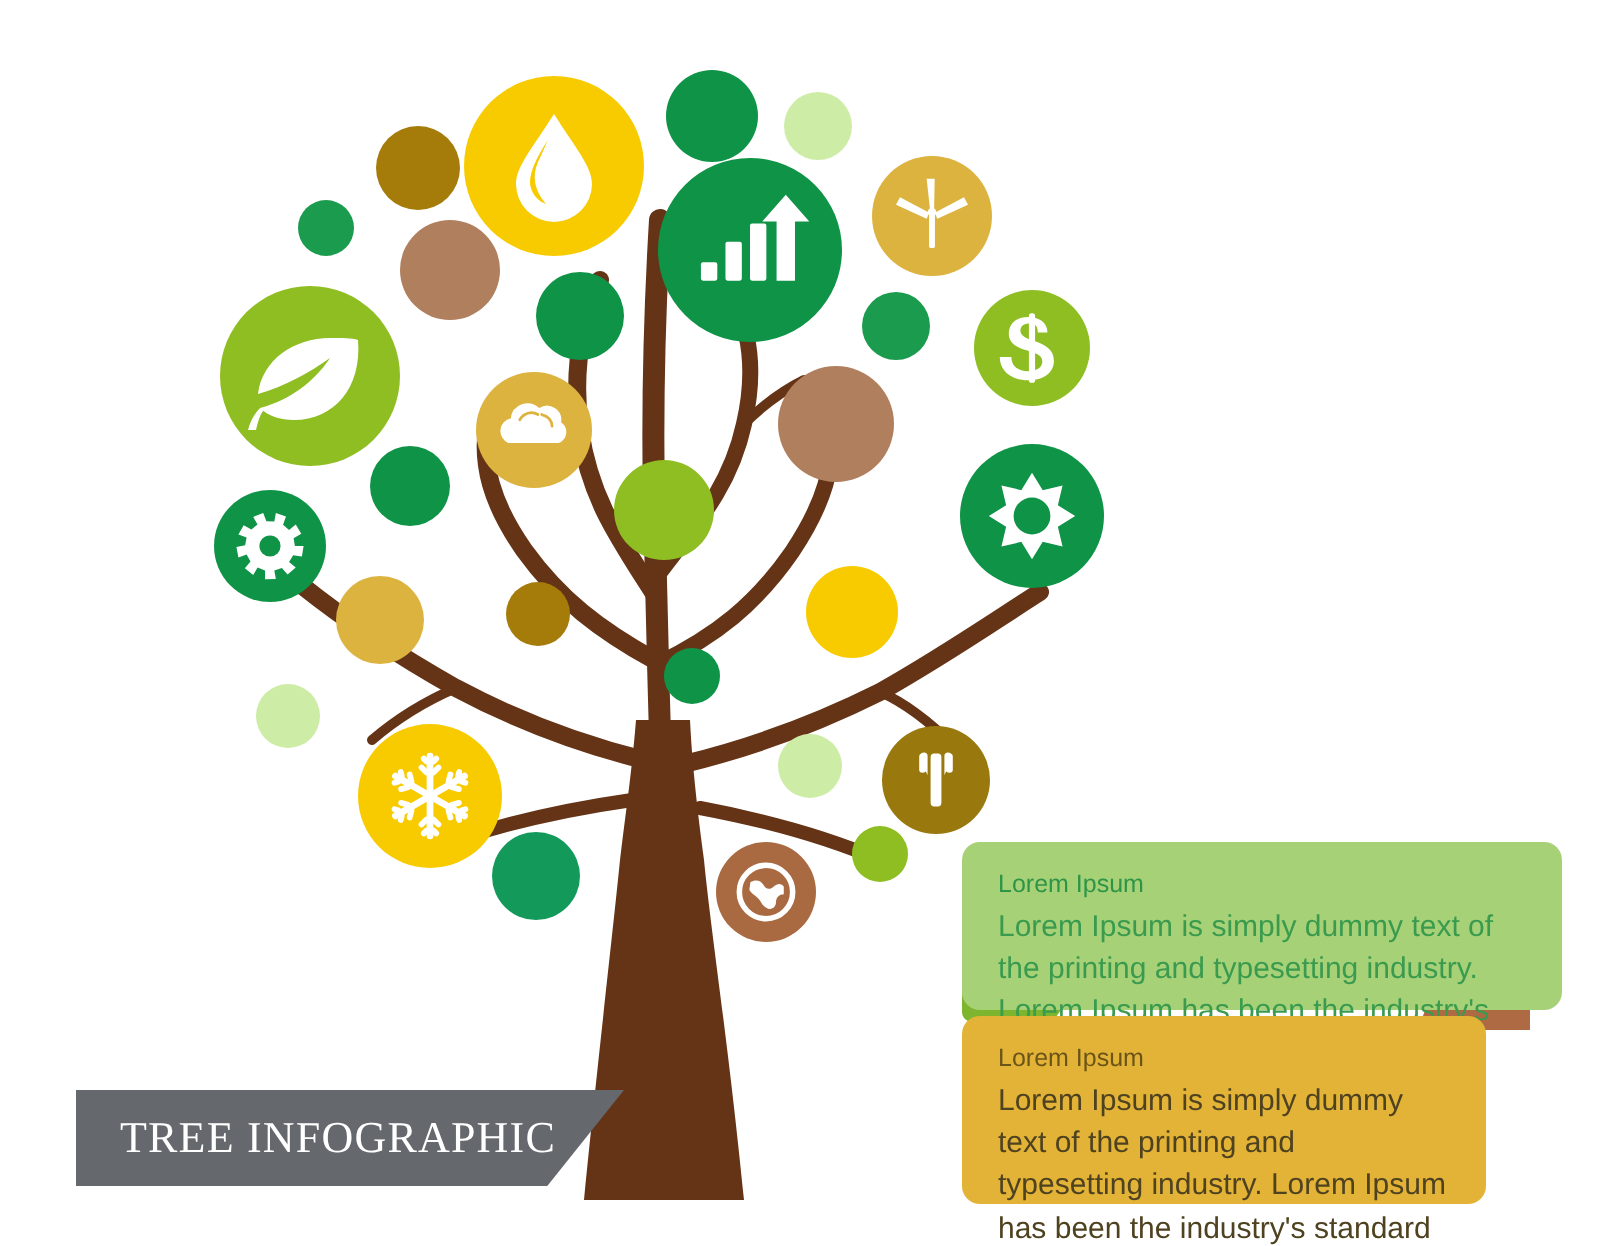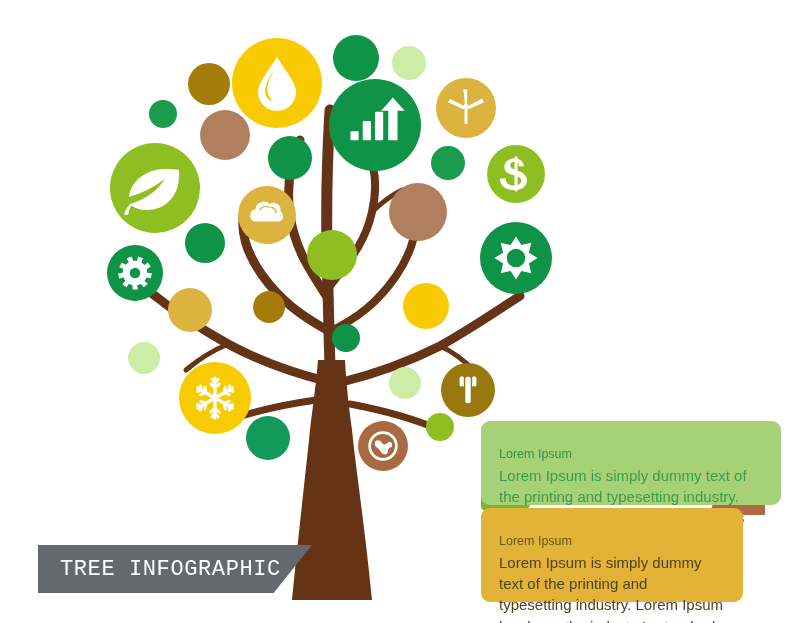--- a/index.html
+++ b/index.html
@@ -41,28 +41,28 @@
   }
   .banner-label {
     position: absolute;
     left: 22px;
     top: 50%;
     transform: translateY(-50%);
     color: #ffffff;
     font-size: 22px;
     letter-spacing: 0.6px;
     white-space: nowrap;
-    font-family: Liberation Mono, monospace;
+    font-family: Liberation Serif, serif;
   }
   
   .callout {
     position: absolute;
     border-radius: 9px;
     box-sizing: border-box;
-    padding: 26px 20px 14px 18px;
+    padding: 14px 20px 14px 18px;
   }
   .callout-green {
     left: 481px;
     top: 421px;
     width: 300px;
     height: 84px;
     background: #a7d177;
   }
   .callout-yellow {
     left: 481px;

